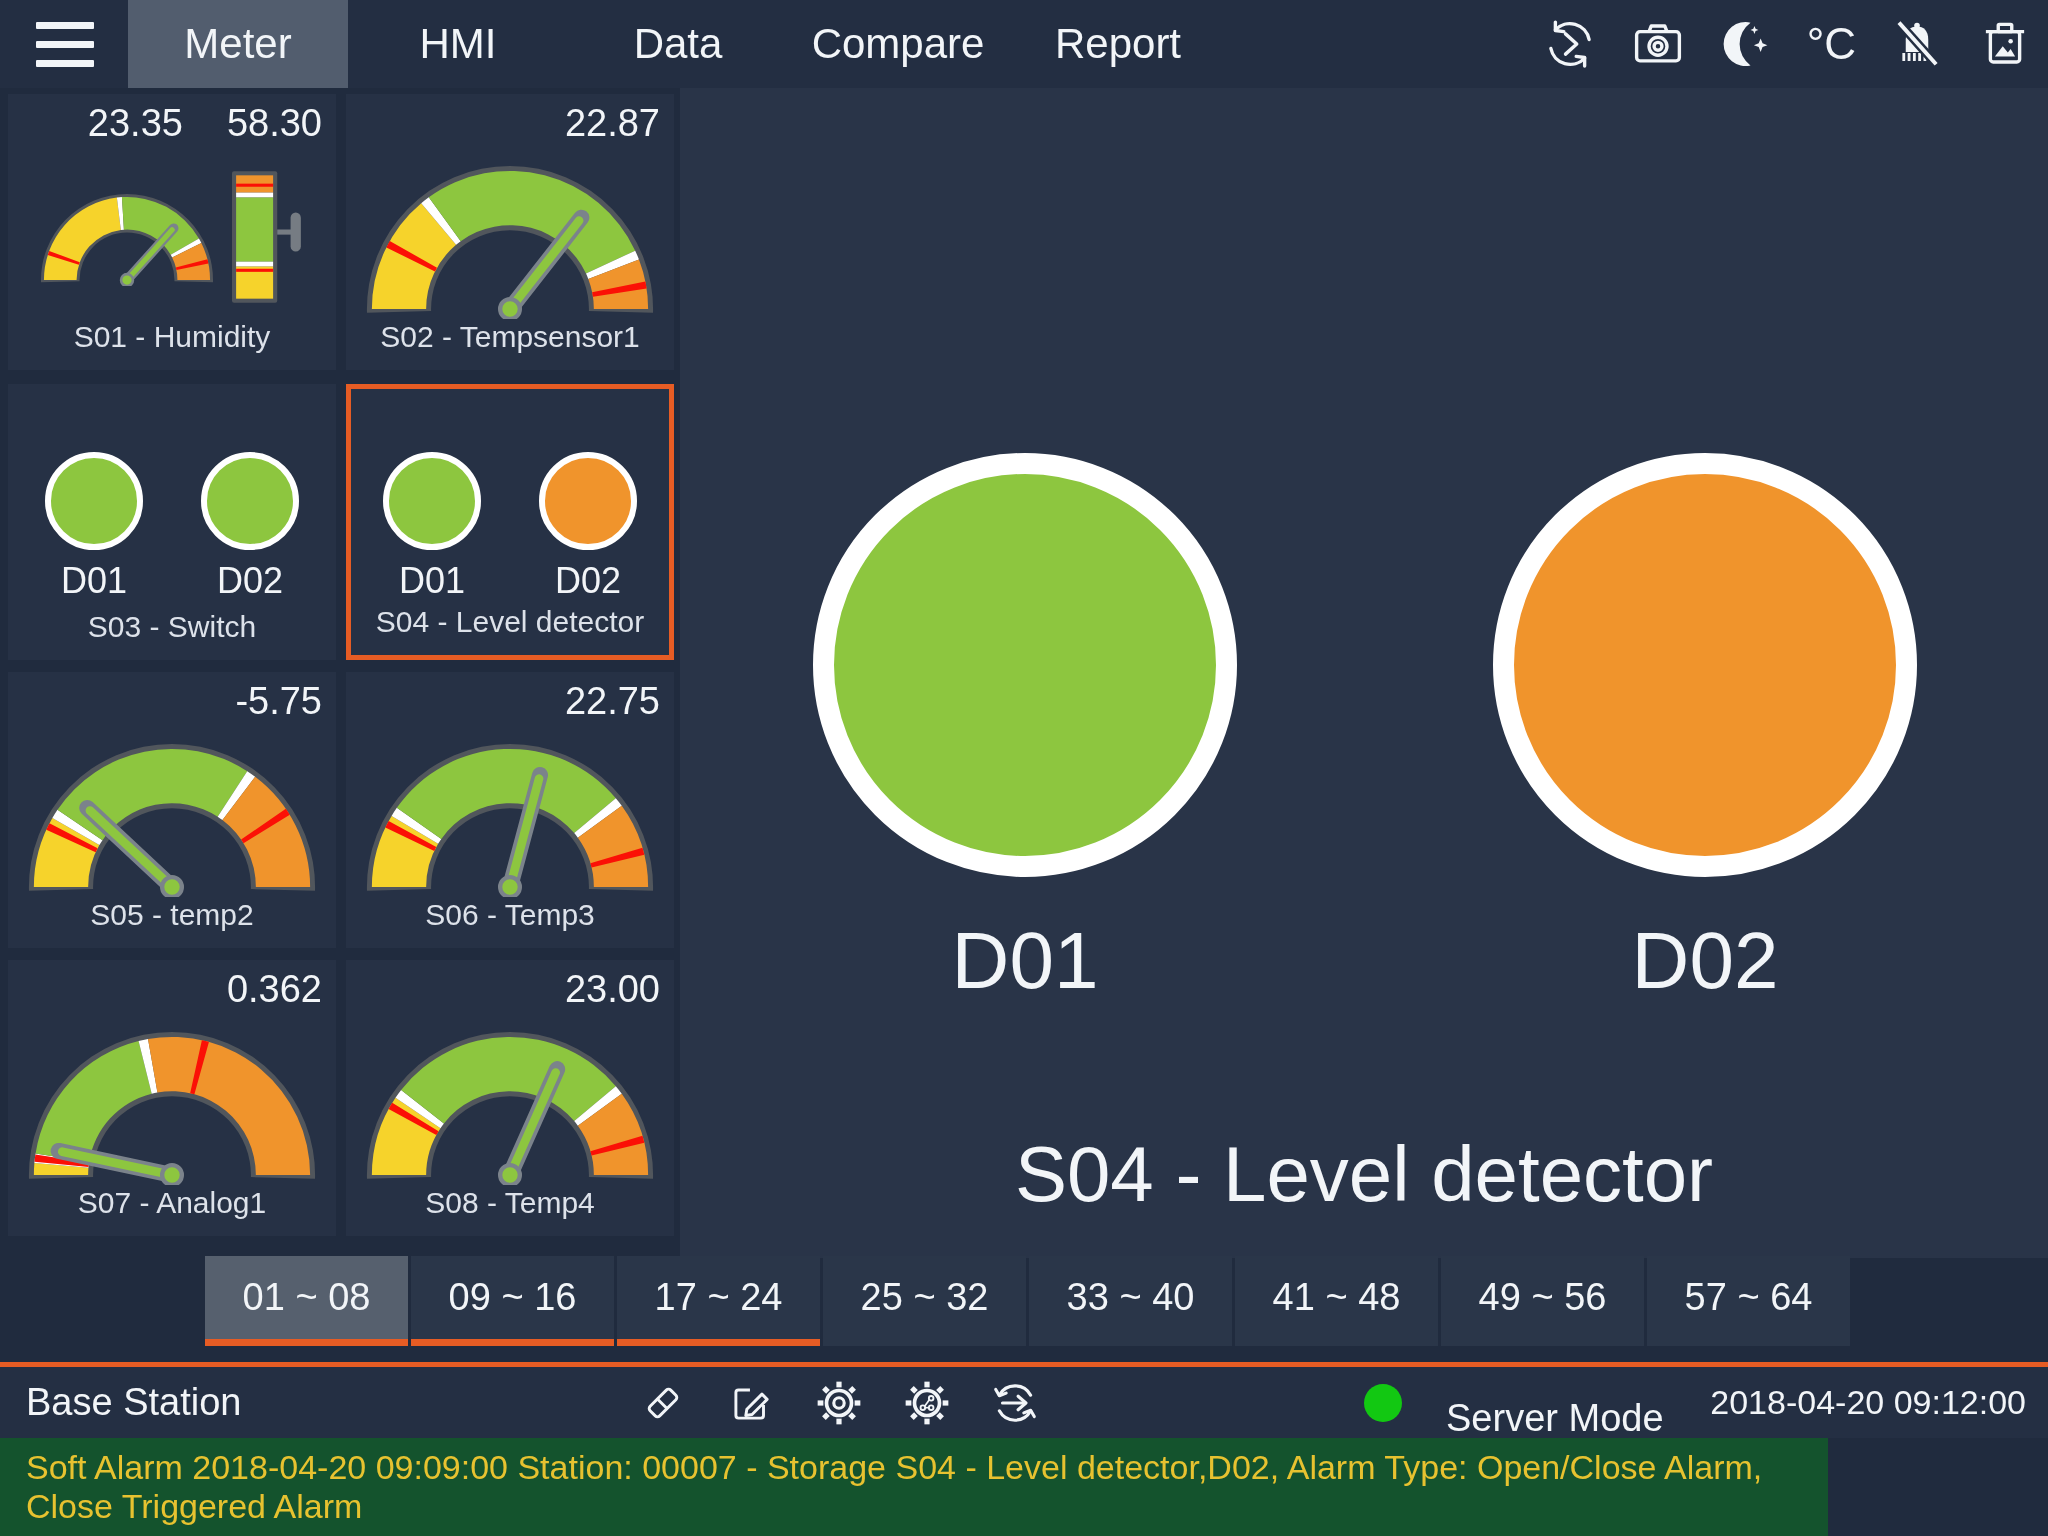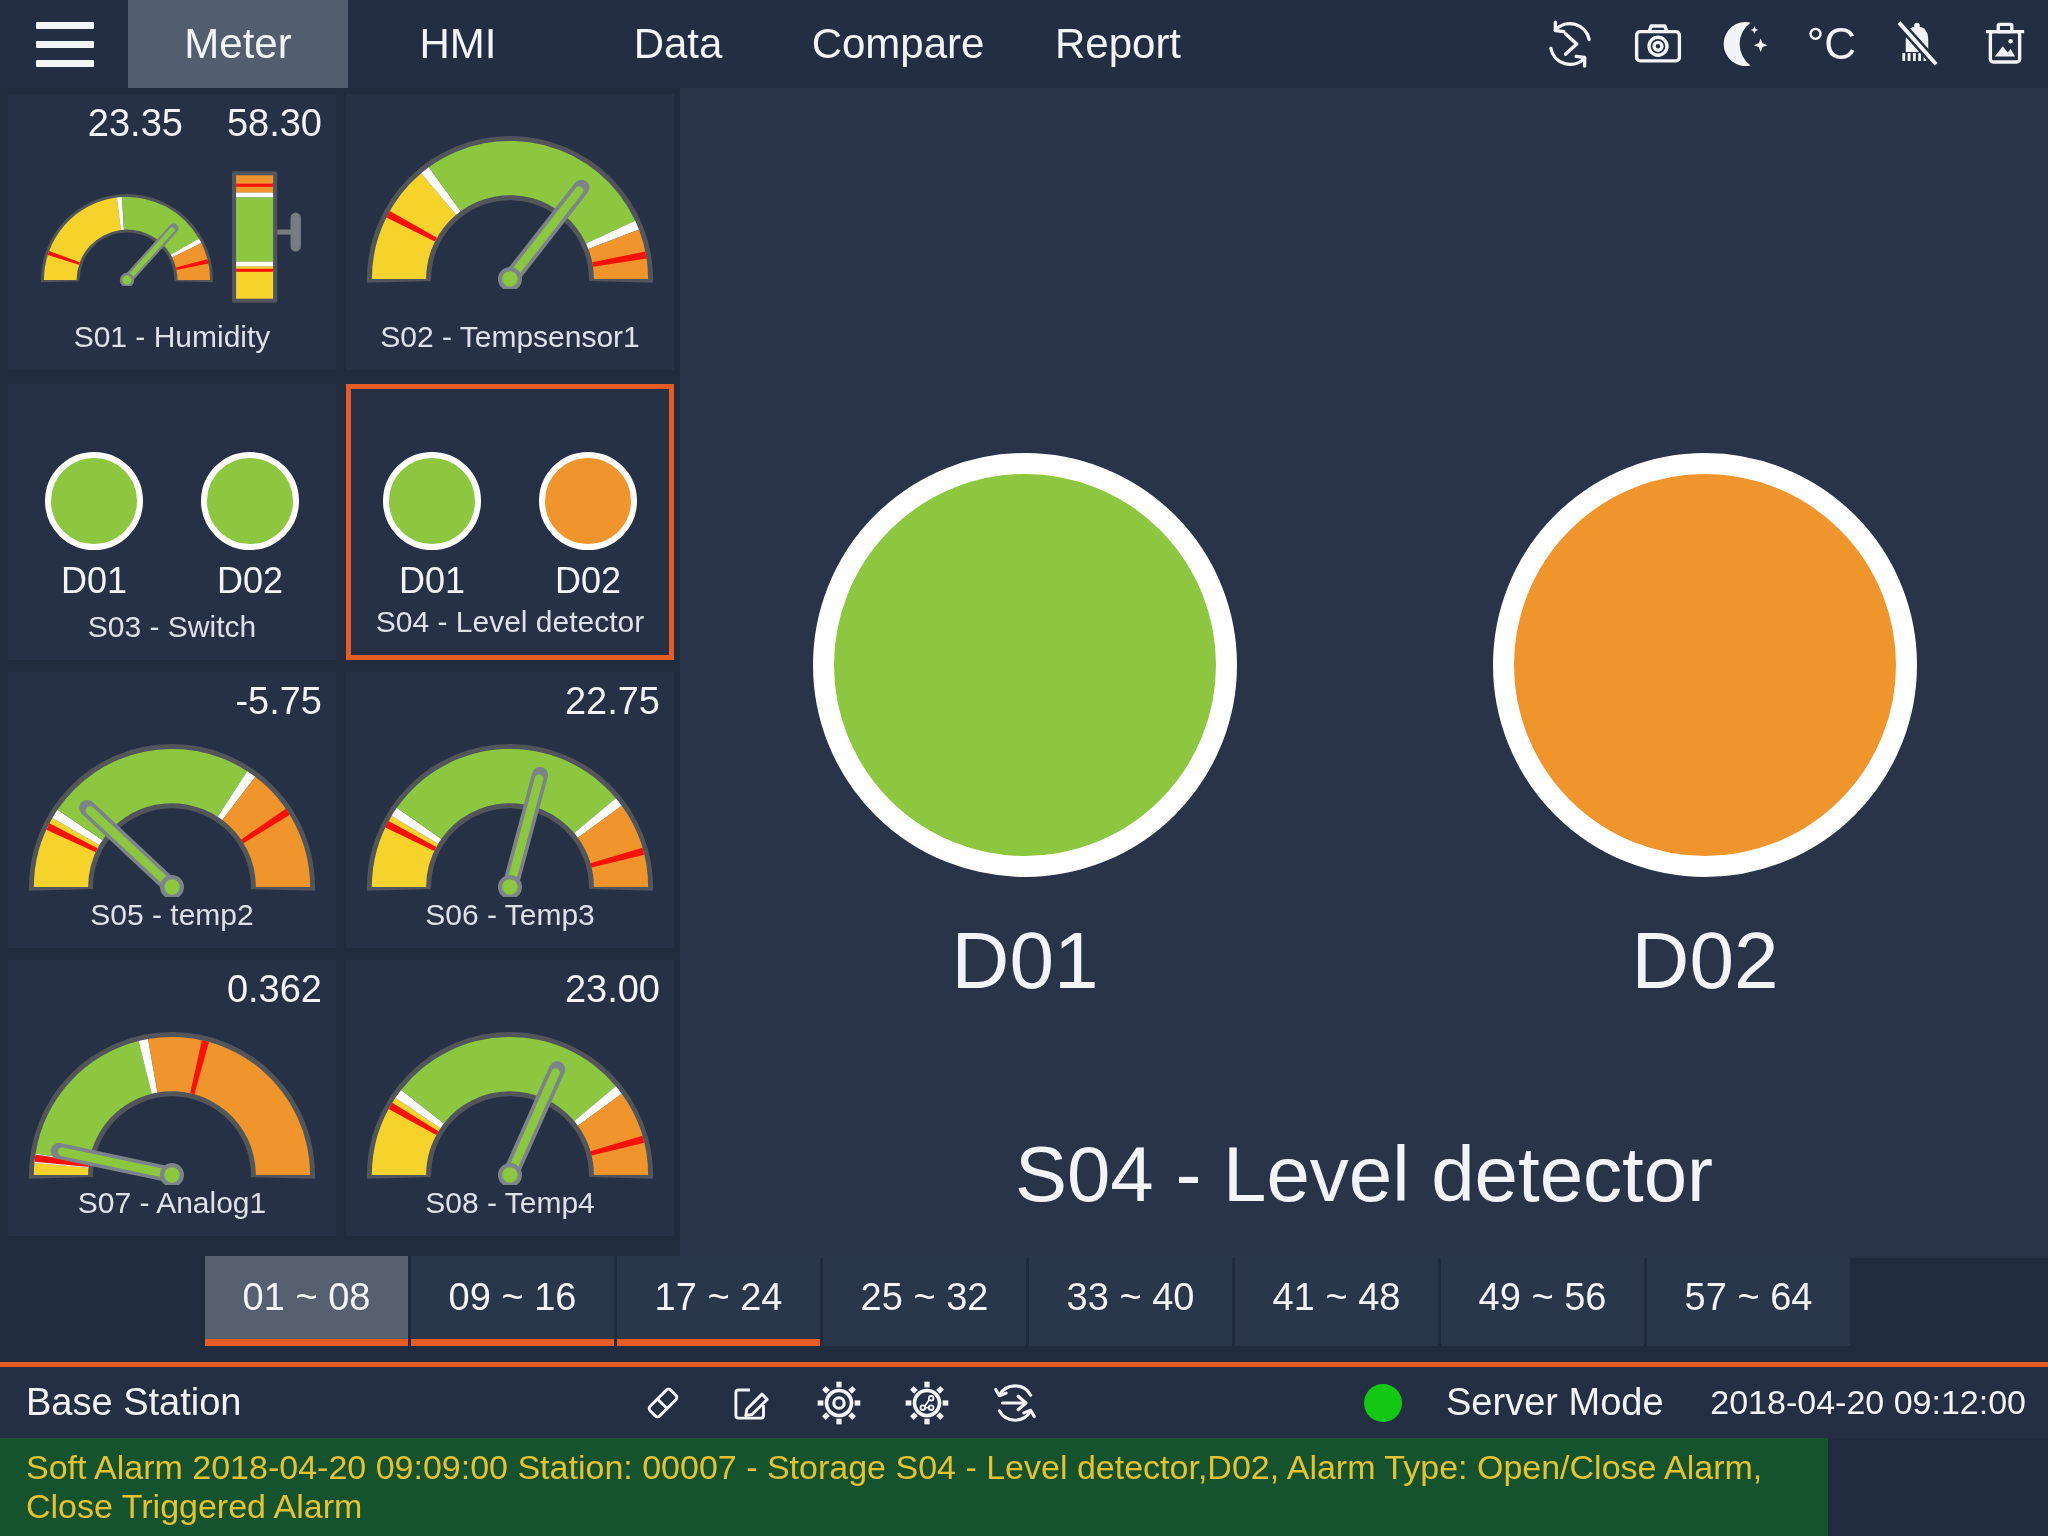--- a/index.html
+++ b/index.html
@@ -52,21 +52,21 @@
 
   
   .statusbar{position:absolute;left:0;top:1362px;width:2048px;height:76px;background:#242f43;
              border-top:5px solid #e65c24;box-sizing:border-box;}
   .bs-label{position:absolute;left:26px;top:0;height:71px;line-height:71px;font-size:38px;}
   .station-select{position:absolute;left:240px;top:7px;width:302px;height:57px;background:#5c6470;
                   line-height:57px;padding-left:18px;font-size:38px;box-sizing:border-box;cursor:pointer;}
   .sb-icons{position:absolute;left:638px;top:0;height:71px;display:flex;align-items:center;gap:38px;}
   .sicon{width:50px;height:50px;display:block;cursor:pointer;}
   .server-dot{position:absolute;left:1364px;top:17px;width:38px;height:38px;border-radius:50%;}
-  .server-label{position:absolute;left:1446px;top:0;height:71px;line-height:71px;font-size:38px;}
+  .server-label{position:absolute;left:1446px;top:16px;height:71px;line-height:71px;font-size:38px;}
   .timestamp{position:absolute;right:22px;top:0;height:71px;line-height:71px;font-size:34px;}
 
   
   .alarmbar{position:absolute;left:0;top:1438px;width:1828px;height:98px;background:#14532d;
             display:flex;align-items:center;padding-left:26px;box-sizing:border-box;cursor:pointer;}
   .alarm-text{font-size:34px;}
 </style>
 </head>
 <body>
 
@@ -153,20 +153,23 @@
           <rect x="4" y="12.1" width="36" height="3" fill="#fb1006"></rect>
           <rect x="4" y="94.9" width="36" height="3" fill="#fb1006"></rect>
           <line x1="44" y1="59.2" x2="58" y2="59.2" stroke="#767c83" stroke-width="5"></line>
           <rect x="57" y="40.2" width="10" height="38" rx="5" fill="#767c83"></rect>
         </svg>
     </div>
     <div class="tile-label">S01 - Humidity</div>
   </div>
 
   <div class="tile" style="left:346px;top:94px">
+    <div class="tile-vals">
+      <span>22.87</span>
+    </div>
     <div class="tile-body">
       <svg class="g-big" viewBox="0 0 240 132">
           <path d="M4.04 127.04 A116 116 0 1 1 235.96 127.04 L183.98 125.68 A64 64 0 1 0 56.02 125.68 Z" fill="#51565c"></path>
           <path d="M8.00 124.00 A112 112 0 0 1 48.01 38.20 L76.29 71.91 A68 68 0 0 0 52.00 124.00 Z" fill="#f6d32b"></path>
           <path d="M48.01 38.20 A112 112 0 0 1 54.17 33.39 L80.03 68.99 A68 68 0 0 0 76.29 71.91 Z" fill="#ffffff"></path>
           <path d="M54.17 33.39 A112 112 0 0 1 221.51 76.67 L181.63 95.26 A68 68 0 0 0 80.03 68.99 Z" fill="#8dc63f"></path>
           <path d="M221.51 76.67 A112 112 0 0 1 224.56 83.86 L183.48 99.63 A68 68 0 0 0 181.63 95.26 Z" fill="#ffffff"></path>
           <path d="M224.56 83.86 A112 112 0 0 1 232.00 124.00 L188.00 124.00 A68 68 0 0 0 183.48 99.63 Z" fill="#f0942c"></path>
           <path d="M19.77 74.03 A112 112 0 0 1 22.52 68.85 L60.82 90.52 A68 68 0 0 0 59.14 93.66 Z" fill="#fb1006"></path>
           <path d="M229.75 101.67 A112 112 0 0 1 230.77 107.45 L187.25 113.95 A68 68 0 0 0 186.63 110.44 Z" fill="#fb1006"></path>

